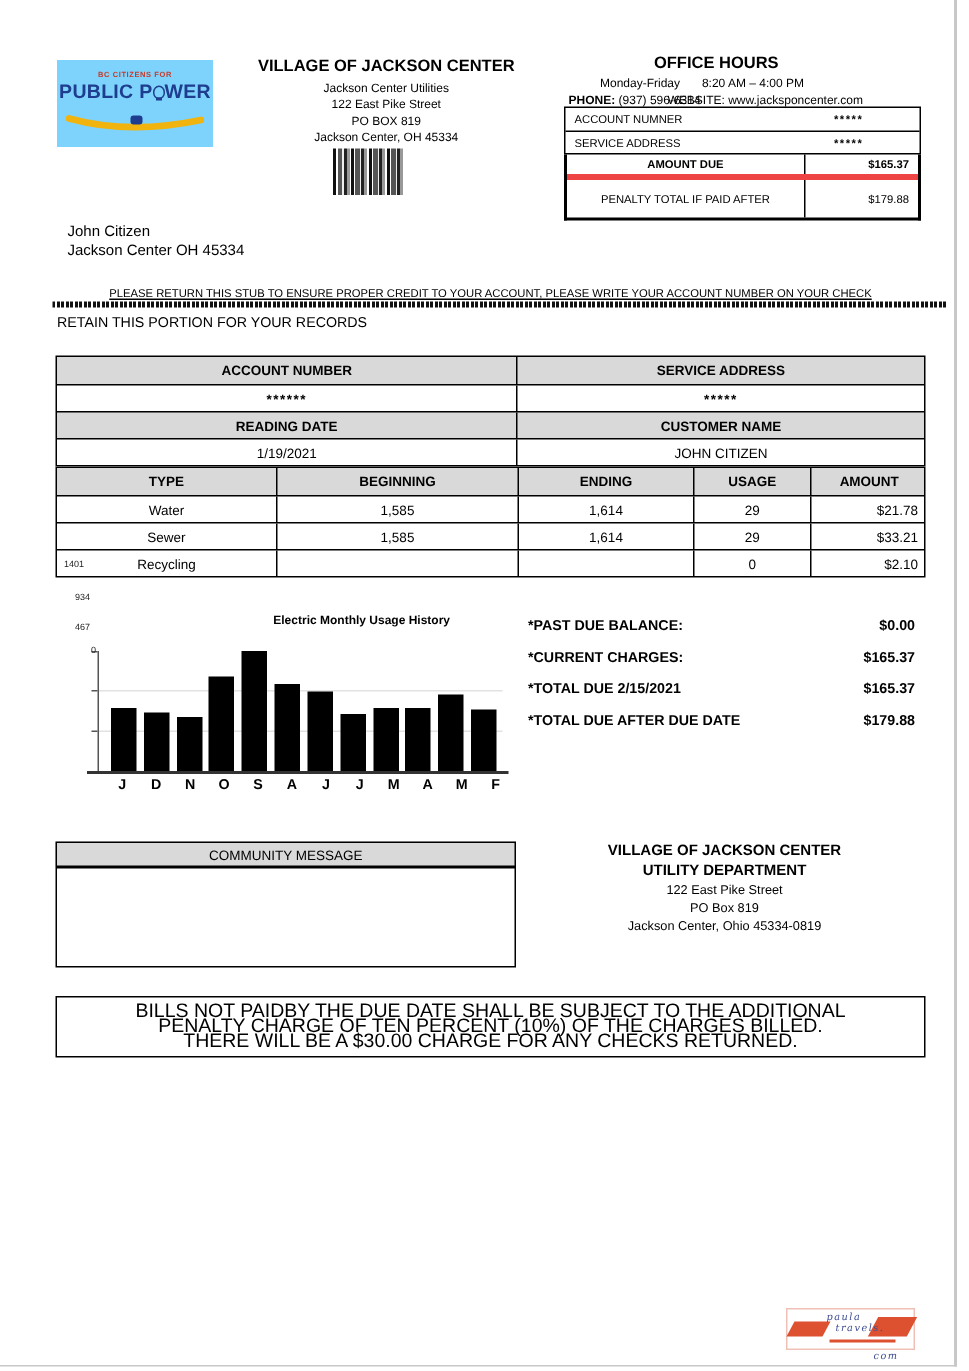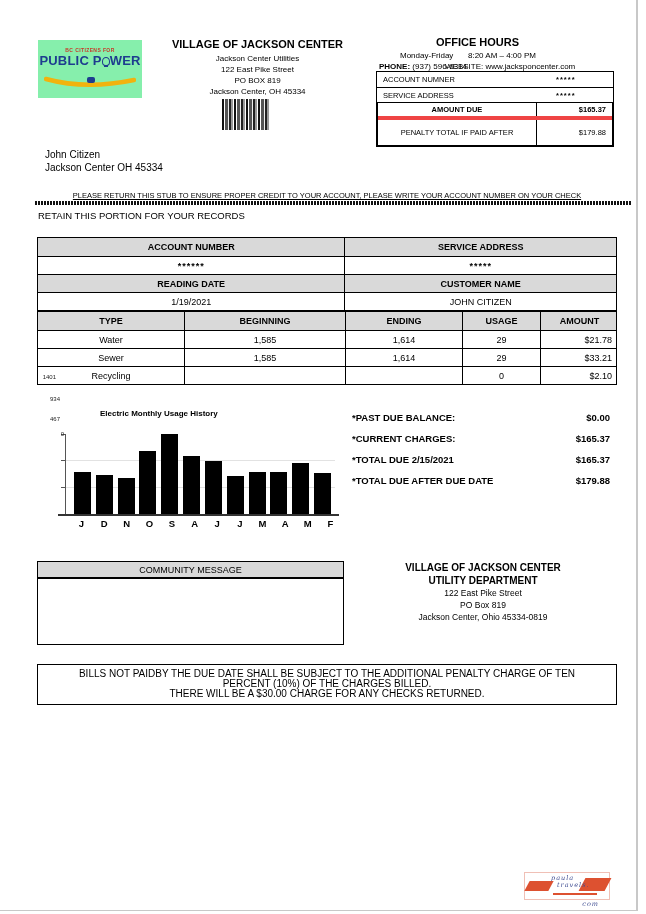--- a/index.html
+++ b/index.html
@@ -3,21 +3,21 @@
 <meta charset="utf-8">
 <style>
   * { margin:0; padding:0; box-sizing:border-box; }
   html,body { background:#fff; }
   body { width:646px; height:914px; position:relative; font-family:"Liberation Sans", sans-serif; color:#000; }
   .page { position:absolute; left:0; top:0; width:638px; height:911px; background:#fff;
           border-right:2px solid var(--page-edge,#c8c8c8); border-bottom:1px solid var(--page-edge,#c8c8c8); }
   .abs { position:absolute; }
 
   
-  .logo { left:38px; top:40px; width:104px; height:58px; background:#86efac; padding-top:7px; text-align:center; }
+  .logo { left:38px; top:40px; width:104px; height:58px; background:#7dd3fc; padding-top:7px; text-align:center; }
   .logo-tagline { font-size:5px; font-weight:bold; color:var(--tagline-red,#c63a2a); letter-spacing:.4px; }
   .logo-brand { font-size:13px; font-weight:bold; color:var(--brand-blue,#1e3d8f); letter-spacing:.2px; line-height:15px; position:relative; z-index:2; }
   .bulb { display:inline-block; width:8px; height:9px; border:1.5px solid var(--brand-blue,#1e3d8f); border-radius:50% 50% 45% 45%; vertical-align:-1px; position:relative; }
   .bulb::after { content:""; position:absolute; left:1px; right:1px; bottom:-2px; height:2px; background:var(--brand-blue,#1e3d8f); }
   .logo-badge { display:inline-block; width:8px; height:6px; background:var(--brand-blue,#1e3d8f); border-radius:2px; margin-left:2px; vertical-align:-3px; }
   .swoosh { position:absolute; left:6px; top:34px; width:92px; height:16px; z-index:1; }
 
   
   .org-block { left:140px; top:38px; width:235px; text-align:center; }
   .org-name { font-size:11px; font-weight:bold; margin-bottom:3px; }
@@ -68,21 +68,21 @@
   .hdr { background:var(--table-header-bg,#d9d9d9); font-weight:bold; }
   .cell { align-self:stretch; display:flex; align-items:center; justify-content:center; }
   .cell + .cell { border-left:1px solid #000; }
   .cell.amount { justify-content:flex-end; padding-right:6px; }
   .usage-table { left:37px; top:311px; width:580px; }
   .stars { font-weight:bold; letter-spacing:1px; }
 
   
   .ytick { position:absolute; width:22px; text-align:right; font-size:6px; color:#222; z-index:5; }
   .yl0 { left:34px; top:374px; } .yl1 { left:38px; top:396px; } .yl2 { left:38px; top:416px; } .yl3 { left:42px; top:431px; }
-  .chart-title { left:100px; top:409px; width:200px; text-align:left; font-size:8px; font-weight:bold; }
+  .chart-title { left:100px; top:409px; width:200px; text-align:right; font-size:8px; font-weight:bold; }
   .chart-plot { left:65px; top:434px; width:270px; height:80px; border-left:1.5px solid #555; }
   .gridline { position:absolute; left:0; right:0; height:1px; background:#e2e2e2; }
   .g1 { bottom:53px; } .g2 { bottom:26px; }
   .tick { position:absolute; left:-5px; width:4px; height:1px; background:#555; }
   .tk0 { top:0; } .tk1 { bottom:53px; } .tk2 { bottom:26px; }
   .chart-bars { position:absolute; left:8px; right:4px; top:0; bottom:0; display:flex; align-items:flex-end; justify-content:space-between; }
   .bar { width:17px; background:var(--bar-color,#000); }
   .chart-axis-x { left:58px; top:514px; width:281px; height:2px; background:#333; }
   .chart-xlabels { left:73px; top:518px; width:266px; display:flex; justify-content:space-between; font-size:9.5px; font-weight:bold; }
   .chart-xlabels span { width:17px; text-align:center; }
@@ -93,21 +93,21 @@
 
   
   .community-header { left:37px; top:561px; width:307px; height:17px; background:var(--table-header-bg,#d9d9d9);
     border:1px solid #000; display:flex; align-items:center; justify-content:center; font-size:9px; }
   .community-box { left:37px; top:578px; width:307px; height:67px; border:1px solid #000; }
   .remit { left:352px; top:561px; width:262px; text-align:center; }
   .remit-bold { font-size:10px; font-weight:bold; line-height:13px; }
   .remit-line { font-size:8.5px; line-height:12px; }
 
   
-  .footer-box { left:37px; top:664px; width:580px; border:1.5px solid #000; padding:4px 28px 5px; text-align:center; font-size:10px; line-height:10px; }
+  .footer-box { left:37px; top:664px; width:580px; border:1.5px solid #000; padding:4px 28px 5px; text-align:center; font-size:13px; line-height:10px; }
 
   
   .watermark { left:524px; top:872px; width:86px; height:28px; background:#fff; border:1px solid #f0c0b6; }
   .wm-stripe { position:absolute; background:var(--watermark-orange,#dd5130); transform:skewX(-28deg); }
   .wm-left { left:2px; top:8px; width:24px; height:10px; }
   .wm-right { right:1px; top:5px; width:26px; height:13px; }
   .wm-underline { position:absolute; left:28px; bottom:4px; width:44px; height:2px; background:var(--watermark-orange,#dd5130); }
   .wm-text { position:absolute; left:26px; top:2px; width:50px; font-family:"DejaVu Serif", serif; font-style:italic;
     font-size:6.5px; line-height:7px; color:var(--watermark-blue,#3f4d92); letter-spacing:1px; }
   .wm-text .l2 { padding-left:6px; } .wm-text .l3 { text-align:right; padding-right:2px;margin-top:12px; }

